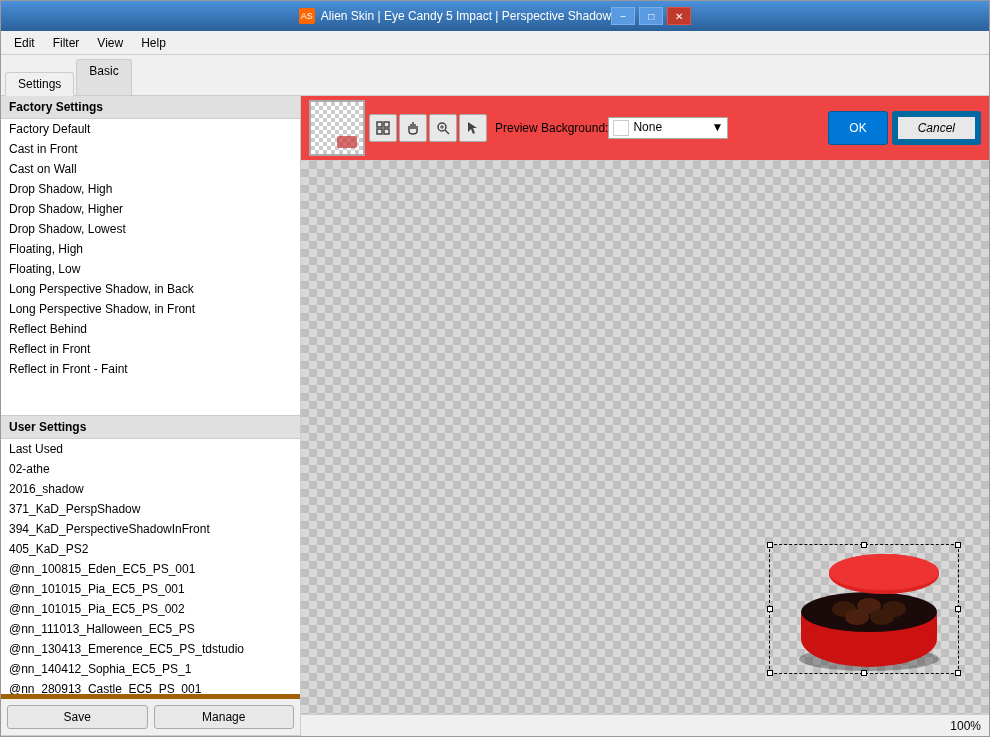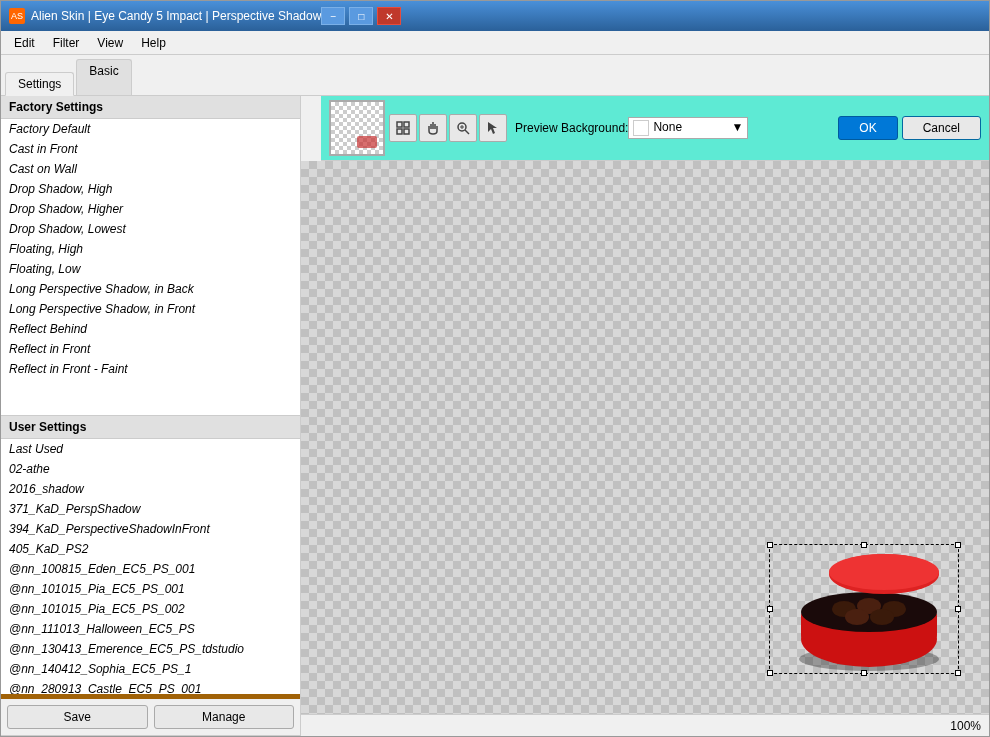--- a/index.html
+++ b/index.html
@@ -18,21 +18,21 @@
       border: 1px solid #999;
       display: flex;
       flex-direction: column;
     }
     .title-bar {
       background: linear-gradient(to bottom, #4a90d9, #2a6099);
       color: white;
       padding: 6px 8px;
       display: flex;
       align-items: center;
-      justify-content: flex-start;
+      justify-content: center;
       height: 30px;
       flex-shrink: 0;
     }
     .title-bar-left {
       display: flex;
       align-items: center;
       gap: 6px;
     }
     .title-bar-icon {
       width: 16px;
@@ -129,21 +129,20 @@
       padding: 4px 8px;
       font-size: 12px;
       font-weight: bold;
       border-bottom: 1px solid #ccc;
       flex-shrink: 0;
     }
     .list-container {
       flex: 1;
       overflow-y: scroll;
       background: white;
-      font-style: italic;
     }
     .list-item {
       padding: 3px 8px;
       cursor: pointer;
       font-size: 12px;
       white-space: nowrap;
     }
     .list-item.selected { background: #0078d7; color: white; }
     .list-section-bottom {
       display: flex;
@@ -171,25 +170,24 @@
     .right-panel {
       flex: 1;
       display: flex;
       flex-direction: column;
       overflow: hidden;
     }
     .preview-toolbar {
       display: flex;
       align-items: center;
       padding: 4px 8px;
-      background: #5eead4;
+      background: #ef4444;
       border-bottom: 1px solid #ccc;
       gap: 0;
       flex-shrink: 0;
-      margin-left: 20px;
     }
     .preview-thumb {
       width: 56px;
       height: 56px;
       border: 2px solid #aaa;
       background:
         repeating-conic-gradient(#ccc 0% 25%, white 0% 50%) 0 0 / 8px 8px;
       position: relative;
       flex-shrink: 0;
     }
@@ -252,21 +250,22 @@
       border-radius: 3px;
     }
     .dialog-btn.ok {
       background: #0078d7;
       color: white;
       border: 1px solid #005a9e;
     }
     .dialog-btn.cancel {
       background: #e8e8e8;
       color: black;
-      border: 1px solid #0369a1;
+      border: 6px solid #0369a1;
+      font-style: italic;
     }
     .preview-area {
       flex: 1;
       background:
         repeating-conic-gradient(#c8c8c8 0% 25%, #f0f0f0 0% 50%) 0 0 / 16px 16px;
       position: relative;
       overflow: hidden;
     }
     .selection-box {
       position: absolute;

